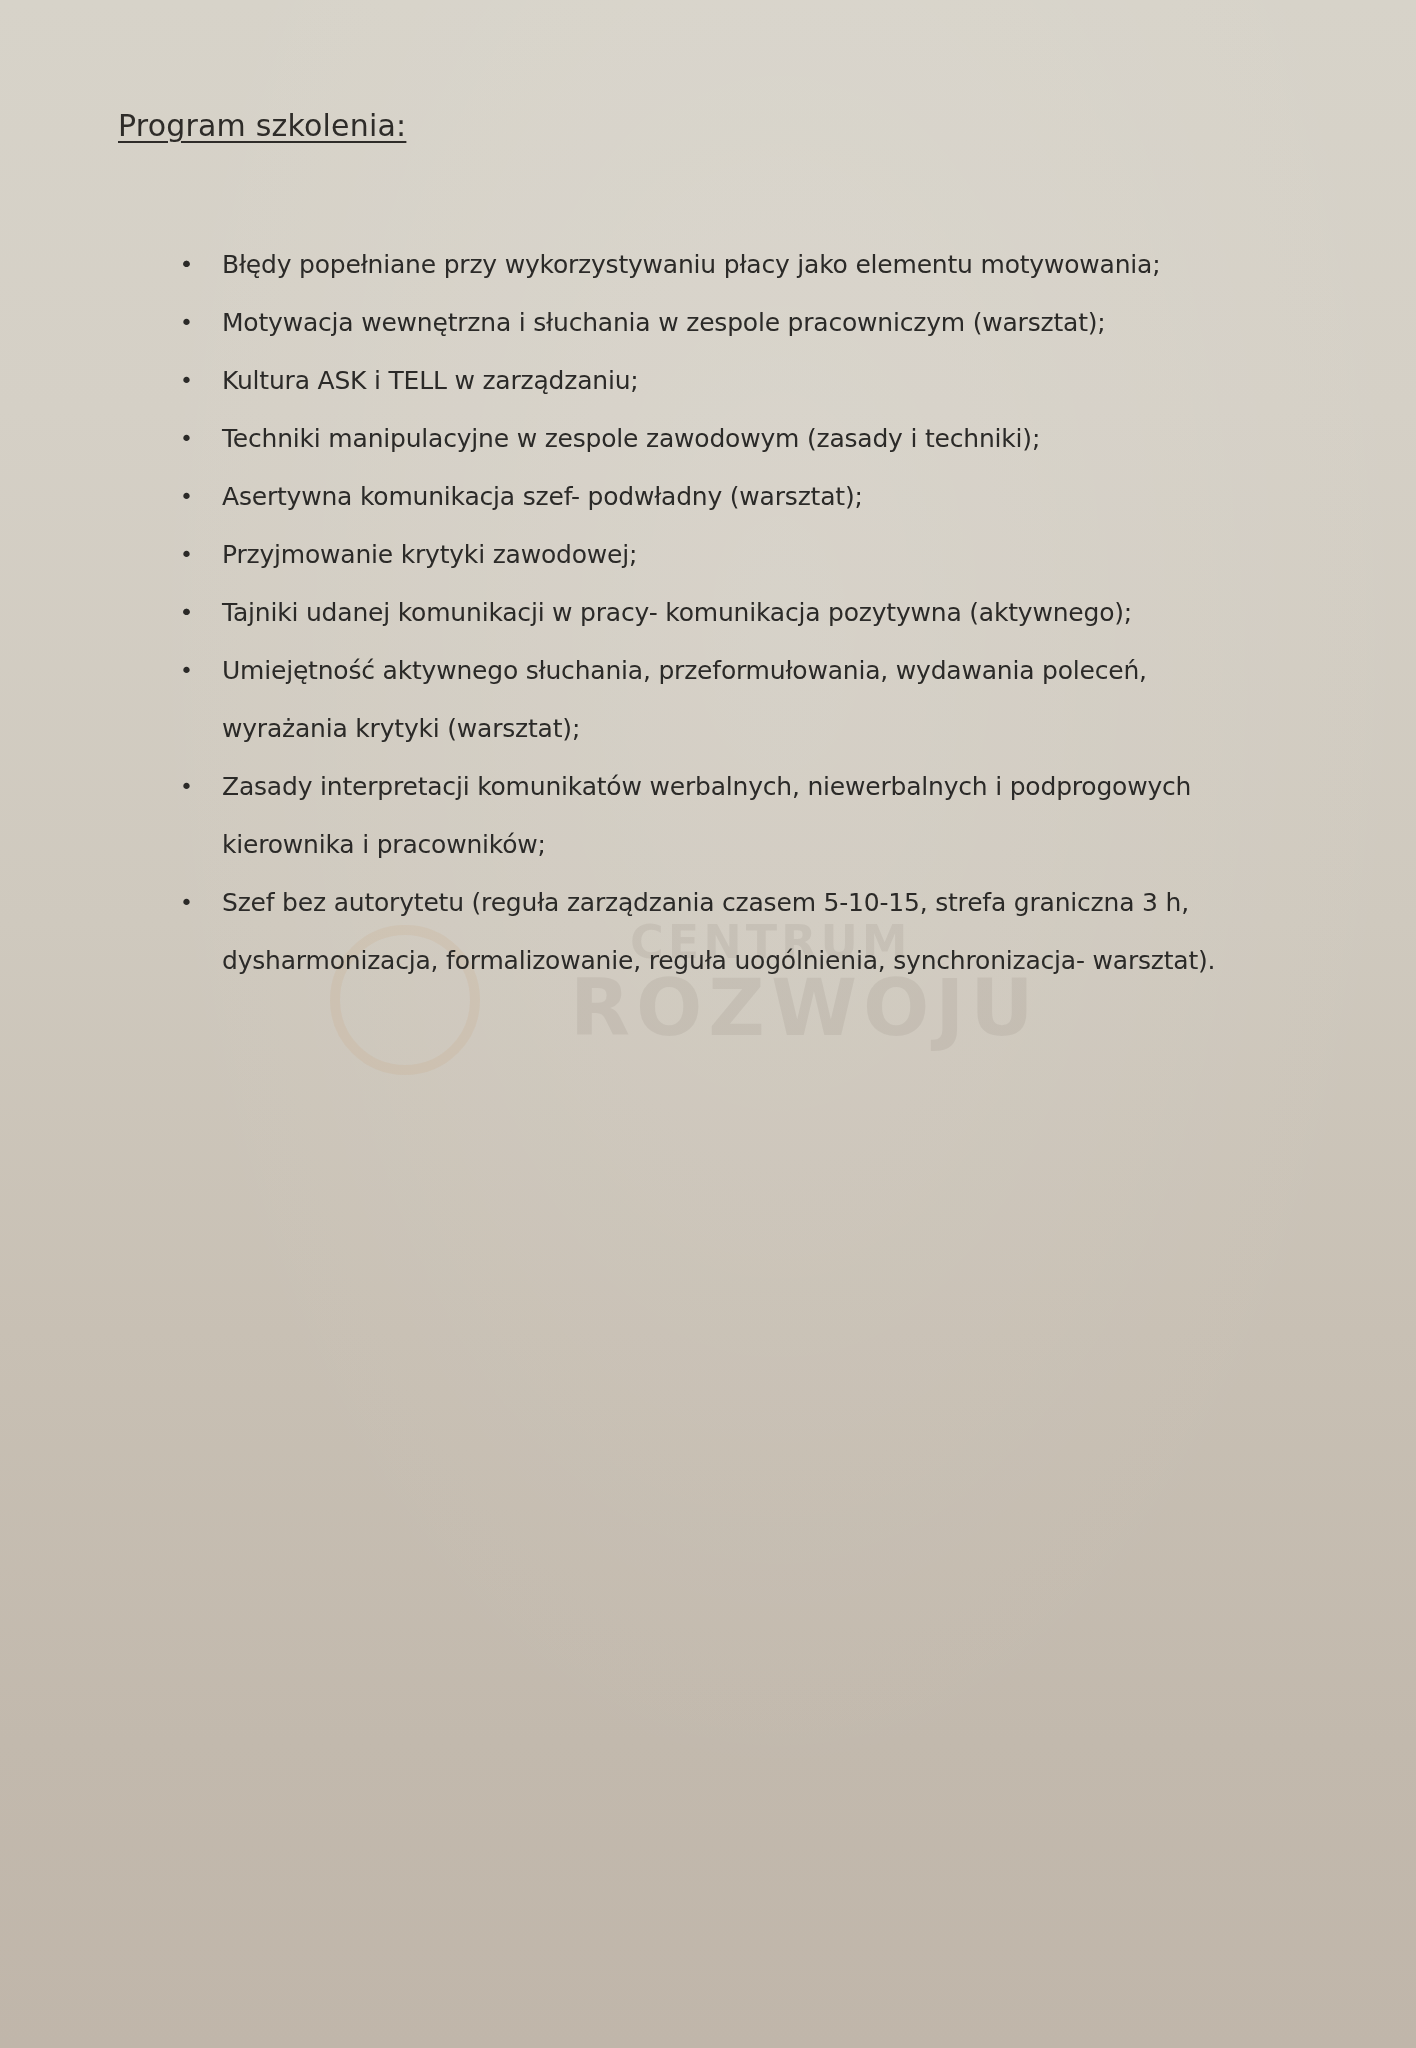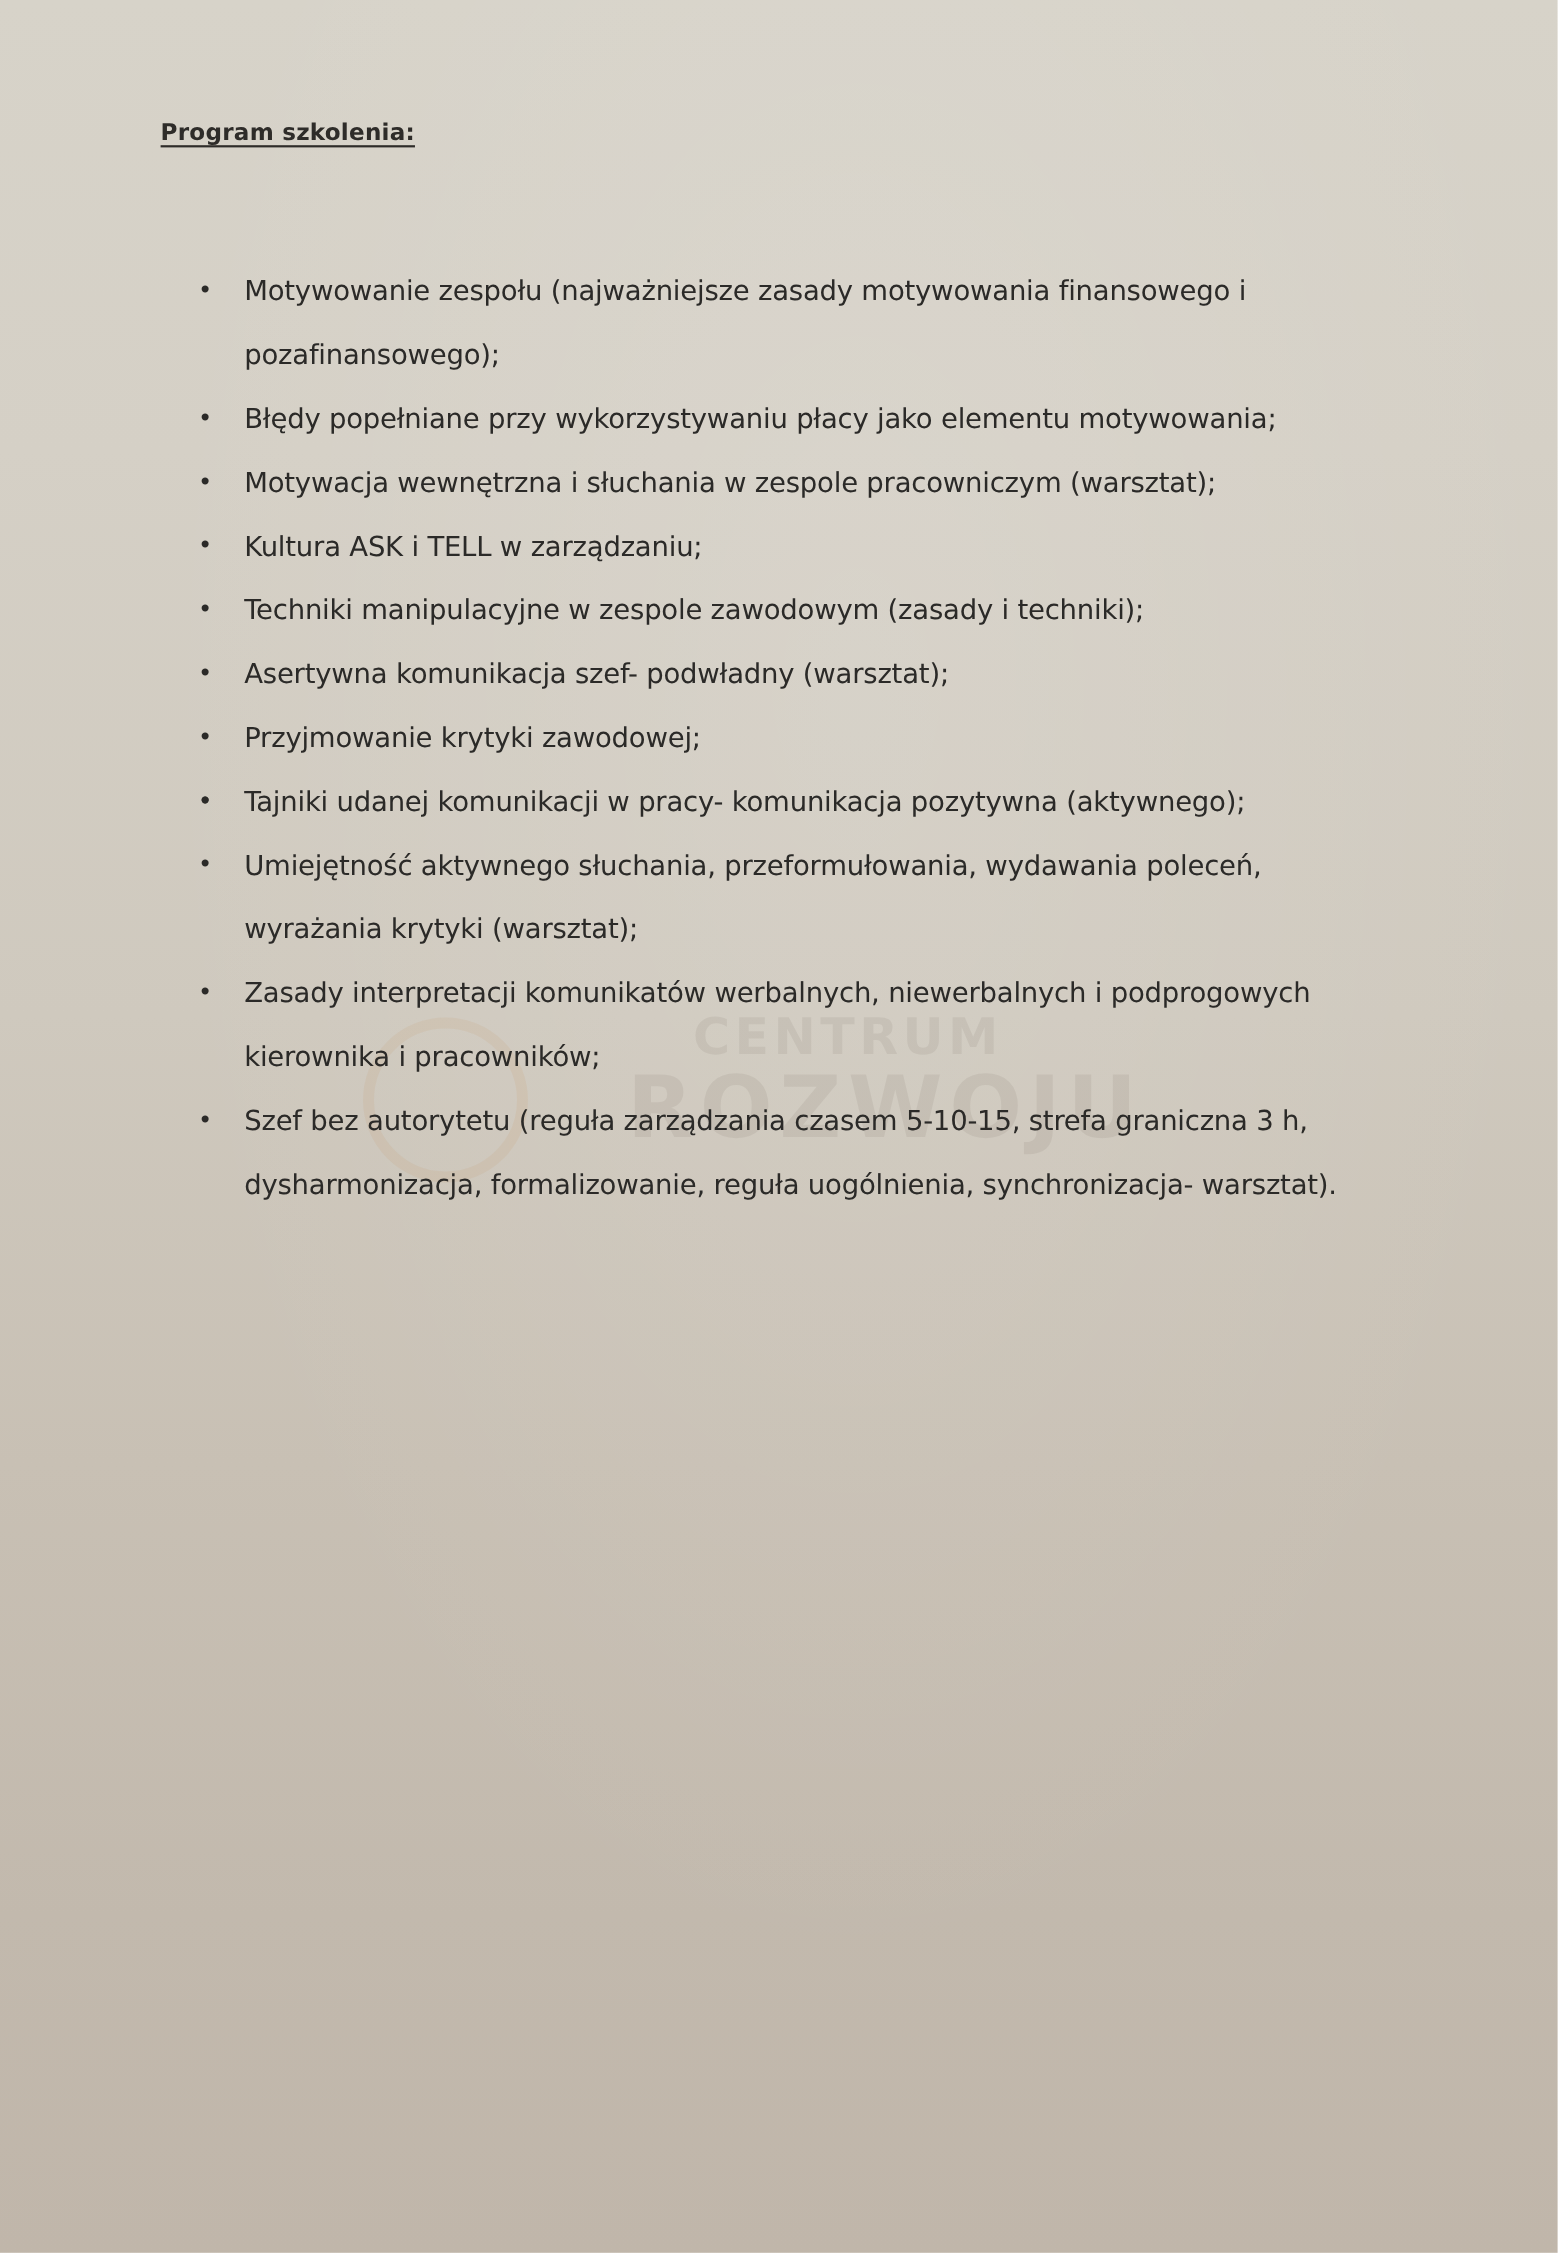--- a/index.html
+++ b/index.html
@@ -56,24 +56,24 @@
     }
     .watermark .wm-line2 {
       font-size: 78px;
       letter-spacing: 6px;
       display: block;
       margin-left: -60px;
       margin-top: 4px;
     }
     .doc-title {
       position: absolute;
-      left: 146px;
+      left: 118px;
       top: 108px;
-      font-size: 21px;
-      font-weight: bold;
+      font-size: 30px;
+      font-weight: normal;
       text-decoration: underline;
       text-underline-offset: 5px;
       text-decoration-thickness: 2px;
       color: #2e2c29;
       letter-spacing: 0.2px;
     }
     .program-list {
       position: absolute;
       left: 0;
       top: 236px;
@@ -115,21 +115,20 @@
     <span class="wm-line1">CENTRUM</span>
     <span class="wm-line2">ROZWOJU</span>
   </div>
 </div>
 
 <div class="doc-title">Program szkolenia:</div>
 
 <ul class="program-list">
   <li class="program-item">
     <span class="bullet">•</span>
-    <span class="item-text">Motywowanie zespołu (najważniejsze zasady motywowania finansowego i pozafinansowego);</span>
   </li>
   <li class="program-item">
     <span class="bullet">•</span>
     <span class="item-text">Błędy popełniane przy wykorzystywaniu płacy jako elementu motywowania;</span>
   </li>
   <li class="program-item">
     <span class="bullet">•</span>
     <span class="item-text">Motywacja wewnętrzna i słuchania w zespole pracowniczym (warsztat);</span>
   </li>
   <li class="program-item">

